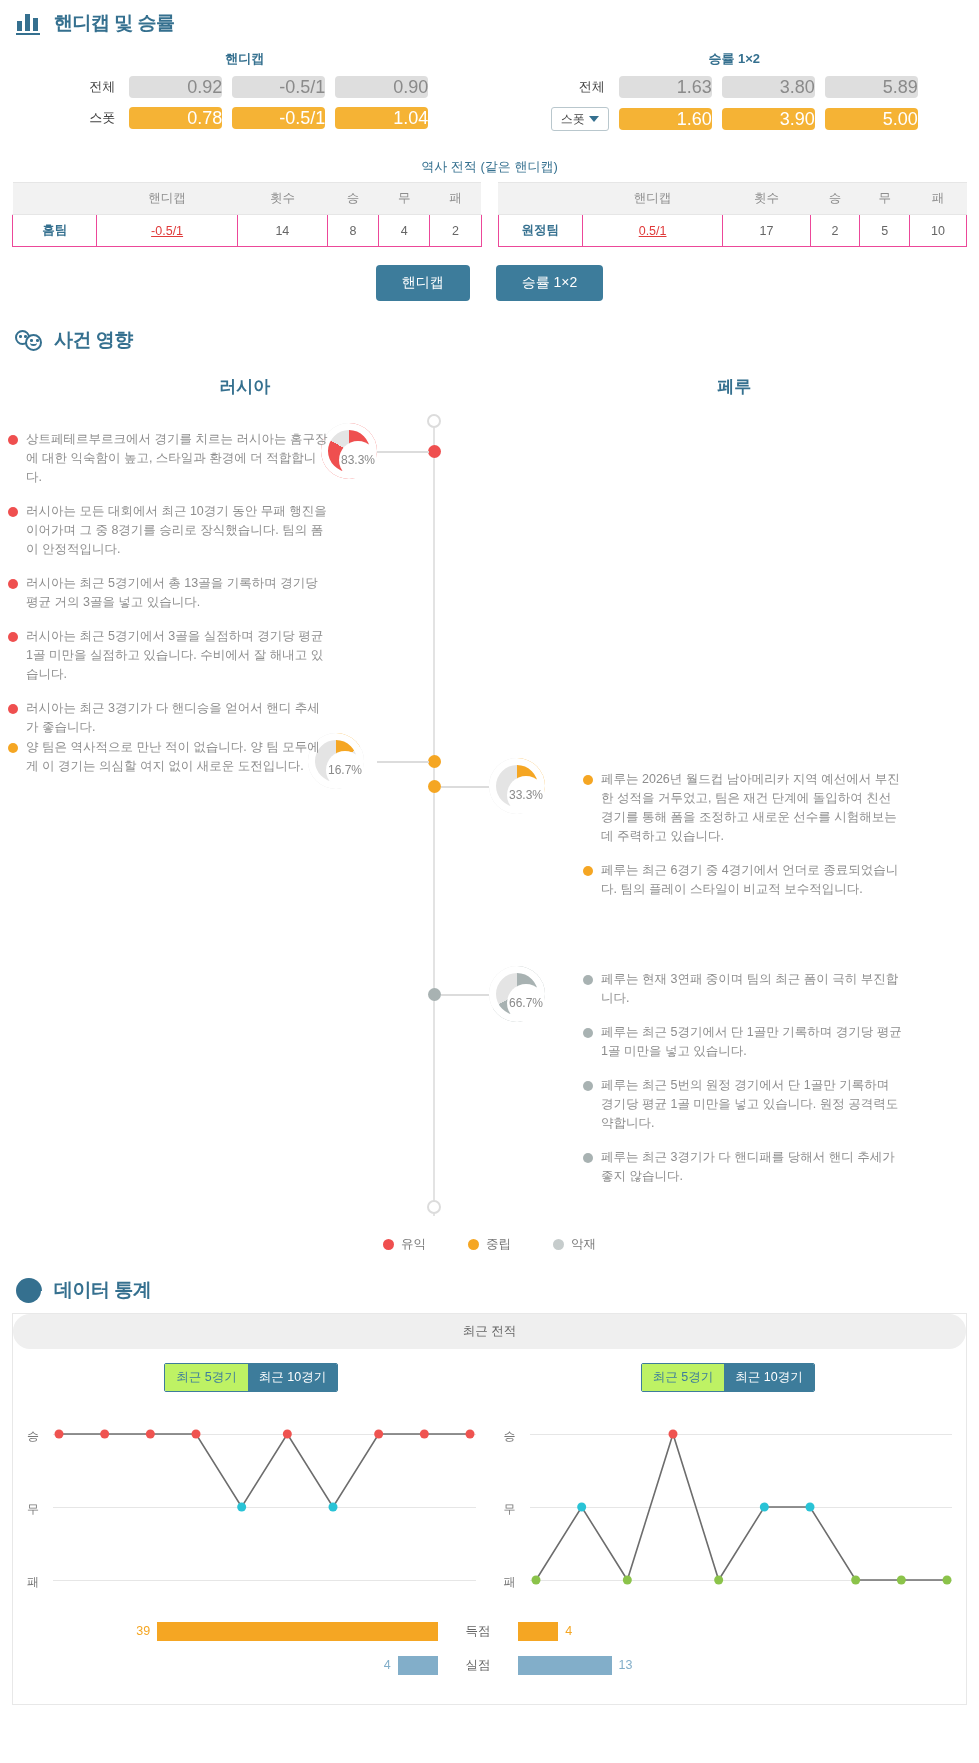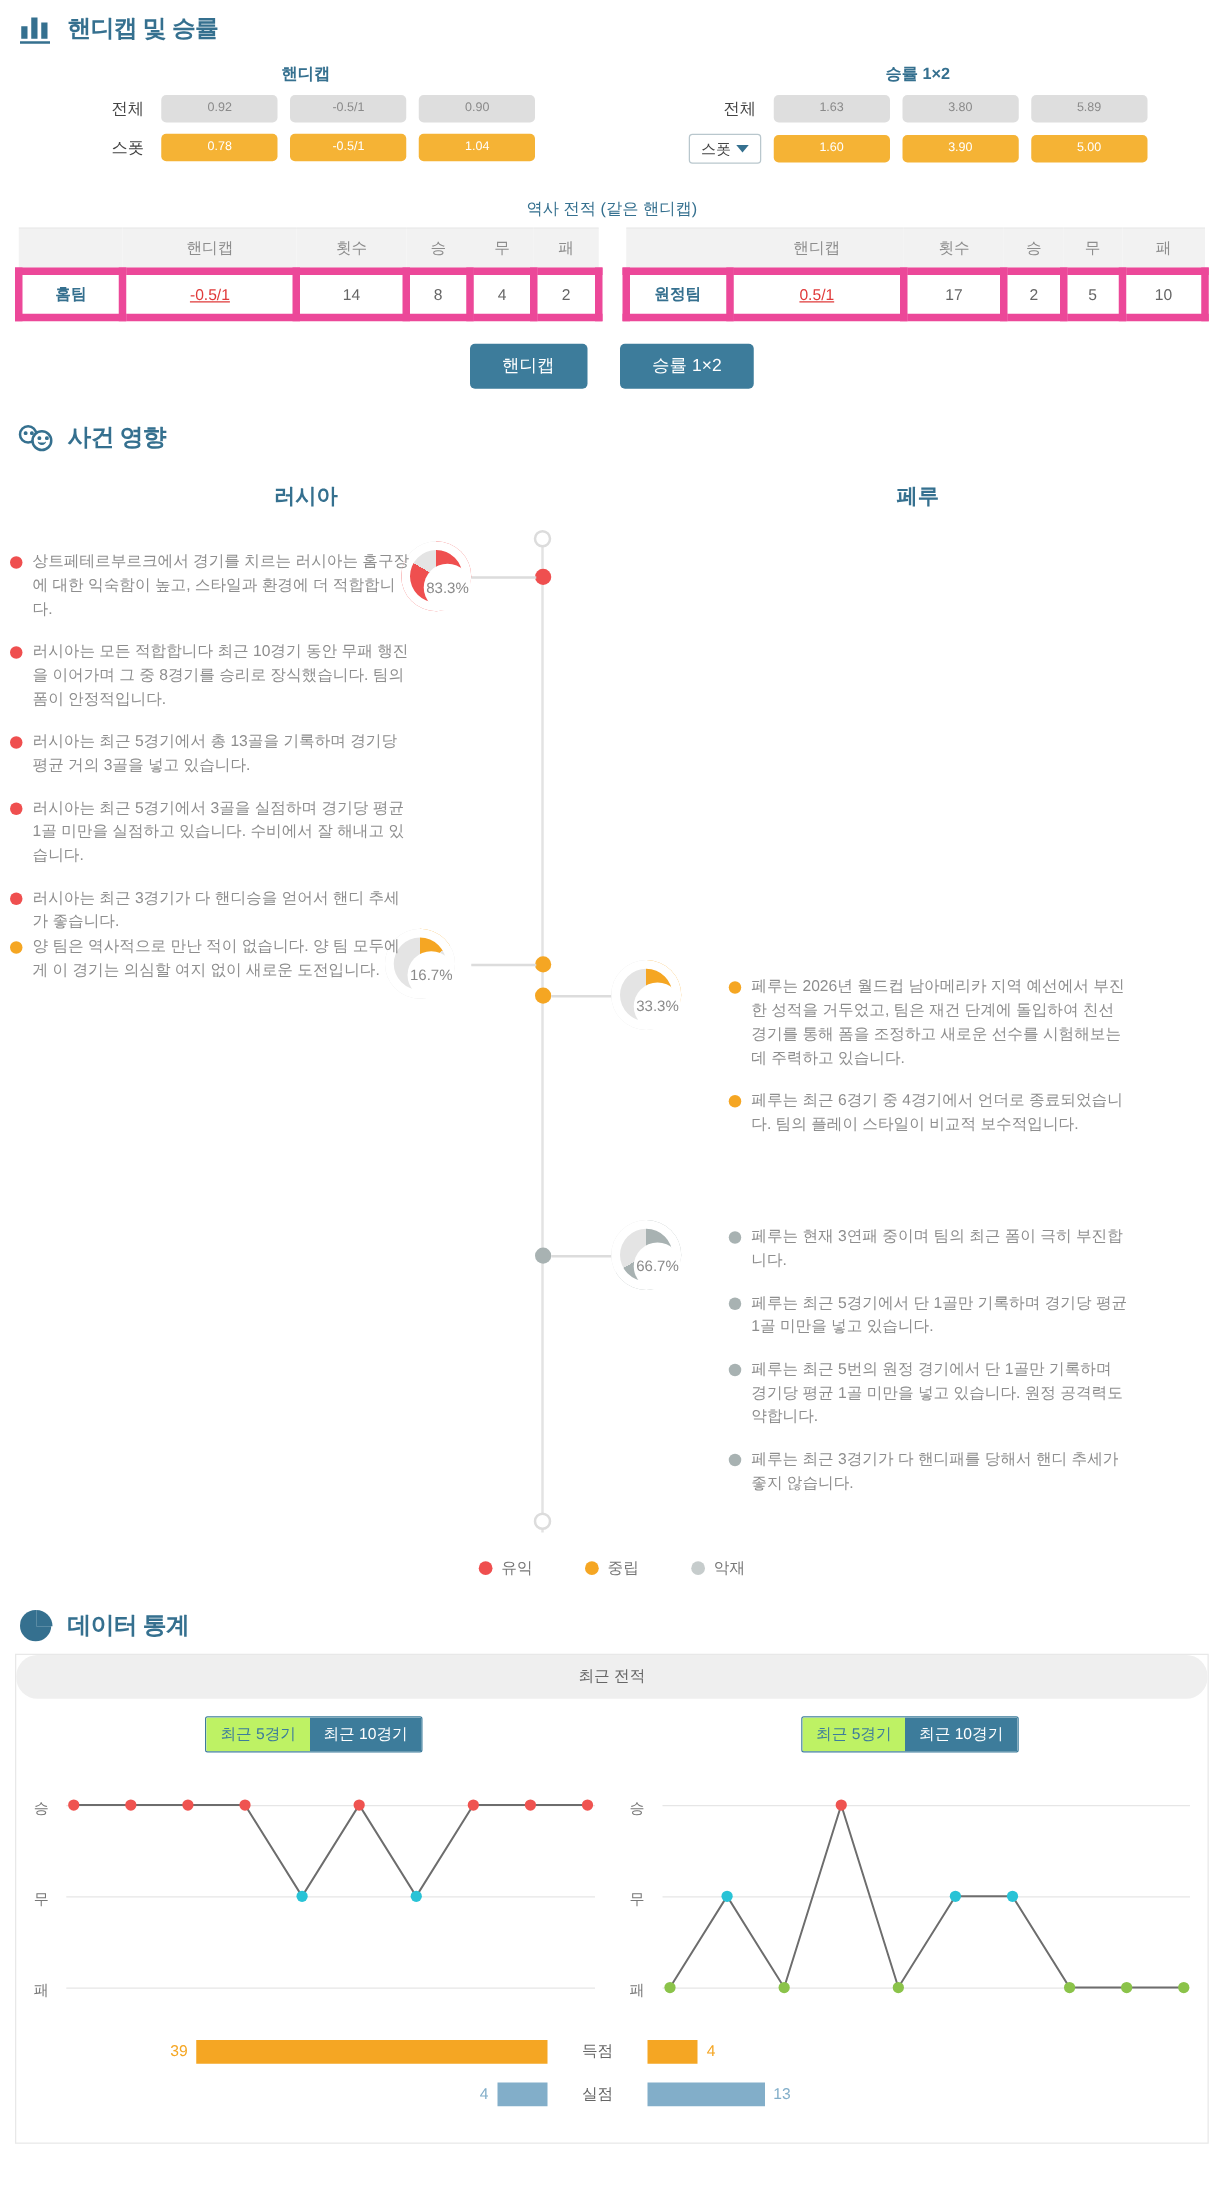--- a/index.html
+++ b/index.html
@@ -59,43 +59,43 @@
   .odds-wrap { display:flex; padding: 2px 0 6px 0; }
   .odds-col { width: 50%; }
   .odds-title {
     text-align:center; font-size:13px; font-weight:bold; color:#35708f; padding: 4px 0 8px 0;
   }
   .odds-row { display:flex; align-items:center; justify-content:center; gap:10px; margin-bottom:9px; }
   .odds-label {
     width:58px; text-align:right; font-size:13px; color:#444; padding-right:4px;
   }
   .pill {
-    width:93px; height:22px; line-height:22px; border-radius:4px; text-align:center;
-    font-size:10px;
+    width:93px; height:22px; line-height:22px; border-radius:4px; text-align:right;
+    font-size:18px;
   }
   .pill.gray { background:#dedede; color:#8a8a8a; }
   .pill.amber { background:#f5b335; color:#ffffff; }
   .sel {
     width:58px; height:24px; border:1px solid #b9c7cd; border-radius:3px; background:#fff;
     display:flex; align-items:center; justify-content:center; gap:4px;
     font-size:12px; color:#444; padding: 0 3px;
   }
   .chev { width:0;height:0;border-left:5px solid transparent;border-right:5px solid transparent;
           border-top:6px solid #35708f; }
 
   
   .hist-title { text-align:center; font-size:13px; font-weight:normal; color:#35708f; margin: 12px 0 6px 0;}
   .hist-wrap { display:flex; gap:16px; padding: 0 12px; }
   table.hist { width: 50%; border-collapse: collapse; font-size:12.5px; }
   table.hist th {
     background:#f2f2f2; color:#8d8d8d; font-weight:normal; padding:7px 2px; text-align:center;
     border:1px solid #e6e6e6; border-left:none; border-right:none;
   }
   table.hist td {
-    padding:7px 2px; text-align:center; border:6px solid #ec4899; color:#666;
+    padding:7px 2px; text-align:center; border:1px solid #ec4899; color:#666;
   }
   table.hist td.team { color:#35708f; font-weight:bold; }
   table.hist td.hcp a { color:#e03a3a; text-decoration:underline; }
   table.hist th.c0, table.hist td.c0 { width:18%; }
   table.hist th.c1, table.hist td.c1 { width:30%; }
 
   .btn-row { display:flex; justify-content:center; gap:26px; margin: 18px 0 4px 0; }
   .btn {
     background:#3d7c9b; color:#fff; font-size:14px; padding:9px 26px; border-radius:4px;
     border:none; cursor:pointer;
@@ -330,21 +330,21 @@
       <span class="lbl" style="background: rgb(255, 255, 255); border-radius: 50%; margin: 9px; inset: 9px auto auto 9px; position: absolute; width: 38px; height: 38px;">66.7%</span>
     </div>
 
     <div class="bullets left" style="top:20px;">
       <div class="bullet">
         <span class="bdot red"></span>
         <span class="btext">상트페테르부르크에서 경기를 치르는 러시아는 홈구장에 대한 익숙함이 높고, 스타일과 환경에 더 적합합니다.</span>
       </div>
       <div class="bullet">
         <span class="bdot red"></span>
-        <span class="btext">러시아는 모든 적합합니다 최근 10경기 동안 무패 행진을 이어가며 그 중 8경기를 승리로 장식했습니다. 팀의 폼이 안정적입니다.</span>
+        <span class="btext">러시아는 모든 대회에서 최근 10경기 동안 무패 행진을 이어가며 그 중 8경기를 승리로 장식했습니다. 팀의 폼이 안정적입니다.</span>
       </div>
       <div class="bullet">
         <span class="bdot red"></span>
         <span class="btext">러시아는 최근 5경기에서 총 13골을 기록하며 경기당 평균 거의 3골을 넣고 있습니다.</span>
       </div>
       <div class="bullet">
         <span class="bdot red"></span>
         <span class="btext">러시아는 최근 5경기에서 3골을 실점하며 경기당 평균 1골 미만을 실점하고 있습니다. 수비에서 잘 해내고 있습니다.</span>
       </div>
       <div class="bullet">

